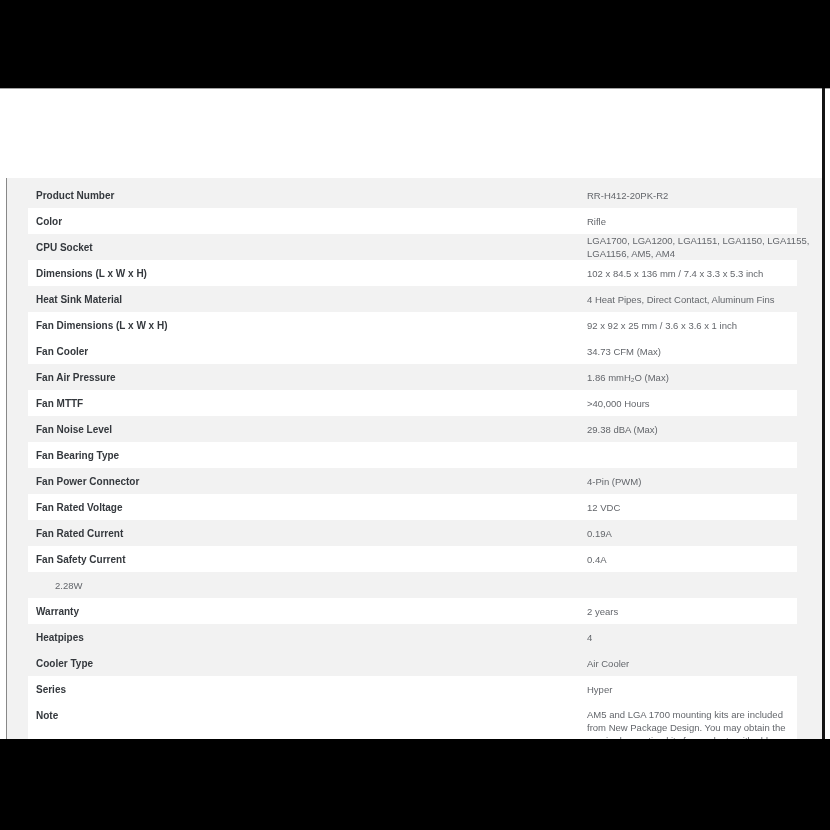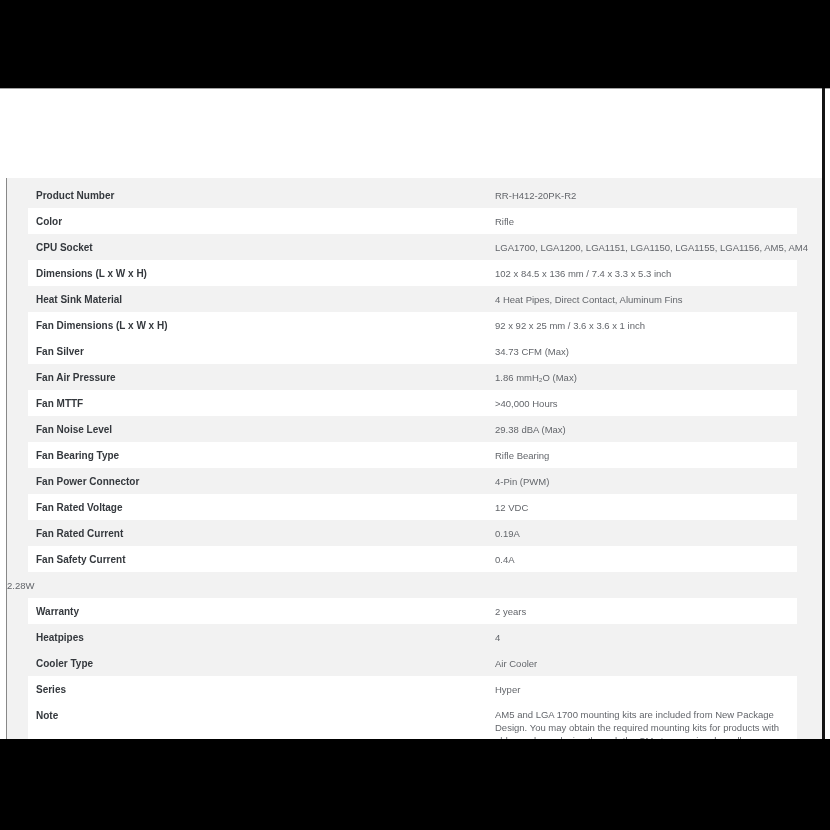--- a/index.html
+++ b/index.html
@@ -35,29 +35,31 @@
     display:flex;align-items:center;min-height:26px;
   }
   .spec-row .lbl{
     width:459px;flex:0 0 459px;
     font-size:10px;font-weight:bold;color:var(--label-color,#34383d);
     line-height:13px;
   }
   .spec-row .val{
     flex:1 1 auto;
     font-size:9.5px;font-weight:normal;color:var(--value-color,#63666b);
-    line-height:13px;padding-right:10px;
+    line-height:13px;padding-right:10px;margin-left:48px;
   }
   .spec-row.alt{           
     background:transparent;
+    gap:44px;
   }
   .spec-row.alt .lbl{padding-left:29px;}
   .spec-row.plain{         
     background:var(--row-white-bg,#fff);
     margin:0 25px 0 21px;
+    gap:44px;
   }
   .spec-row.plain .lbl{padding-left:8px;}
   .spec-row.tall{
     align-items:flex-start;padding:6px 0;
   }
   .spec-row.tall .lbl{padding-top:1px;}
 </style>
 </head>
 <body style="--row-alt-bg: #f2f2f2; --row-white-bg: #ffffff; --label-color: #34383d; --value-color: #63666b; --band-color: #000000;">
 
@@ -83,38 +85,37 @@
   </div>
       <div class="spec-row alt">
     <div class="lbl">Heat Sink Material</div>
     <div class="val">4 Heat Pipes, Direct Contact, Aluminum Fins</div>
   </div>
       <div class="spec-row plain">
     <div class="lbl">Fan Dimensions (L x W x H)</div>
     <div class="val">92 x 92 x 25 mm / 3.6 x 3.6 x 1 inch</div>
   </div>
       <div class="spec-row plain">
-    <div class="lbl">Fan Silver</div>
+    <div class="lbl">Fan Cooler</div>
     <div class="val">34.73 CFM (Max)</div>
   </div>
       <div class="spec-row alt">
     <div class="lbl">Fan Air Pressure</div>
     <div class="val">1.86 mmH₂O (Max)</div>
   </div>
       <div class="spec-row plain">
     <div class="lbl">Fan MTTF</div>
     <div class="val">&gt;40,000 Hours</div>
   </div>
       <div class="spec-row alt">
     <div class="lbl">Fan Noise Level</div>
     <div class="val">29.38 dBA (Max)</div>
   </div>
       <div class="spec-row plain">
     <div class="lbl">Fan Bearing Type</div>
-    <div class="val">Rifle Bearing</div>
   </div>
       <div class="spec-row alt">
     <div class="lbl">Fan Power Connector</div>
     <div class="val">4-Pin (PWM)</div>
   </div>
       <div class="spec-row plain">
     <div class="lbl">Fan Rated Voltage</div>
     <div class="val">12 VDC</div>
   </div>
       <div class="spec-row alt">

